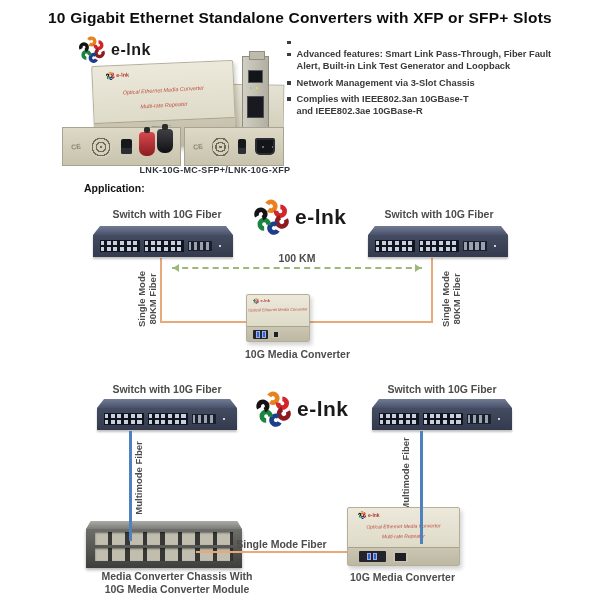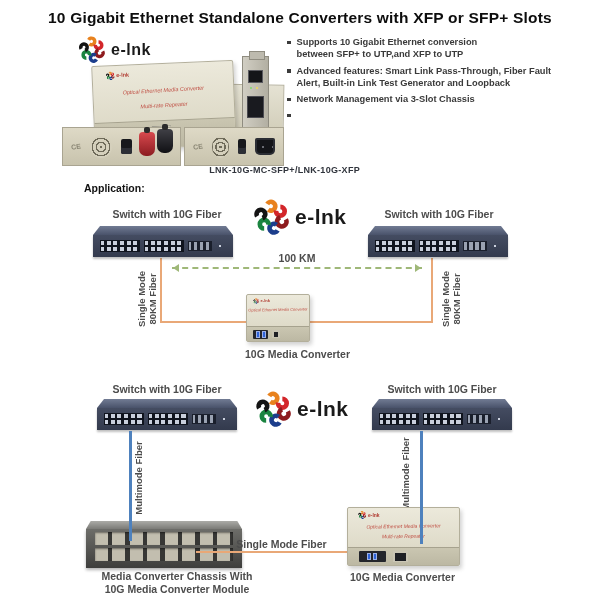--- a/index.html
+++ b/index.html
@@ -95,21 +95,21 @@
           box-shadow:inset 0 -6px 0 #2c2e35;}
   .iec{width:26px;height:17px;background:#141519;border-radius:2px 2px 5px 5px;
        box-shadow:inset 0 0 0 2px #2b2d34;margin-left:auto;
        background-image:radial-gradient(circle 1.5px at 8px 9px,#6a6c74 98%,transparent),
                         radial-gradient(circle 1.5px at 18px 9px,#6a6c74 98%,transparent);}
   .knob{position:absolute;width:16px;height:24px;border-radius:4px 4px 7px 7px;z-index:6;}
   .knob::before{content:"";position:absolute;left:5px;top:-5px;width:6px;height:6px;background:#2a2a2a;
                 border-radius:2px;}
   .knob-red{background:linear-gradient(180deg,#d8494e,#8c1c21);}
   .knob-black{background:linear-gradient(180deg,#404046,#101014);}
-  .model-label{position:absolute;left:70px;top:165px;width:290px;text-align:right;
+  .model-label{position:absolute;left:70px;top:165px;width:290px;text-align:center;
                font-size:9px;font-weight:700;color:#30343c;letter-spacing:.3px;}
   .app-heading{position:absolute;left:84px;top:182px;font-size:10.5px;font-weight:700;color:#111;}
 
   
   .oline{position:absolute;background:#E9A877;z-index:1;}
   .bline{position:absolute;background:#4E81BD;width:2.5px;z-index:5;}
   .dist-arrow{position:absolute;height:0;border-top:2px dashed #9FB878;z-index:2;}
   .dist-arrow::before,.dist-arrow::after{content:"";position:absolute;top:-5px;
       border:4px solid transparent;}
   .dist-arrow::before{left:-3px;border-right:6px solid #9FB878;}
@@ -181,34 +181,34 @@
     <span class="iec"></span>
   </div>
   <div class="knob knob-red" style="left:139px;top:132px;"></div>
   <div class="knob knob-black" style="left:157px;top:129px;"></div>
 
   <div class="model-label">LNK-10G-MC-SFP+/LNK-10G-XFP</div>
 
   <div class="features">
     <div class="feat">
         <span class="bullet"></span>
-        <span class="ftext">Supports 10 Gigabit Ethernet conversion
-between SFP+ to UTP,and XFP to UTP</span>
       </div>
     <div class="feat">
         <span class="bullet"></span>
         <span class="ftext">Advanced features: Smart Link Pass-Through, Fiber Fault
 Alert, Built-in Link Test Generator and Loopback</span>
       </div>
     <div class="feat">
         <span class="bullet"></span>
         <span class="ftext">Network Management via 3-Slot Chassis</span>
       </div>
     <div class="feat">
         <span class="bullet"></span>
+        <span class="ftext">Complies with IEEE802.3an 10GBase-T
+and IEEE802.3ae 10GBase-R</span>
       </div>
   </div>
 
   <div class="app-heading">Application:</div>
 
   <div class="lbl" style="left:92px;top:208px;width:150px;">Switch with 10G Fiber</div>
   <div class="lbl" style="left:364px;top:208px;width:150px;">Switch with 10G Fiber</div>
 
   <div class="logo logo-lg" style="left:253px;top:199px;">
     <svg width="36" height="36" viewBox="0 0 100 100">

